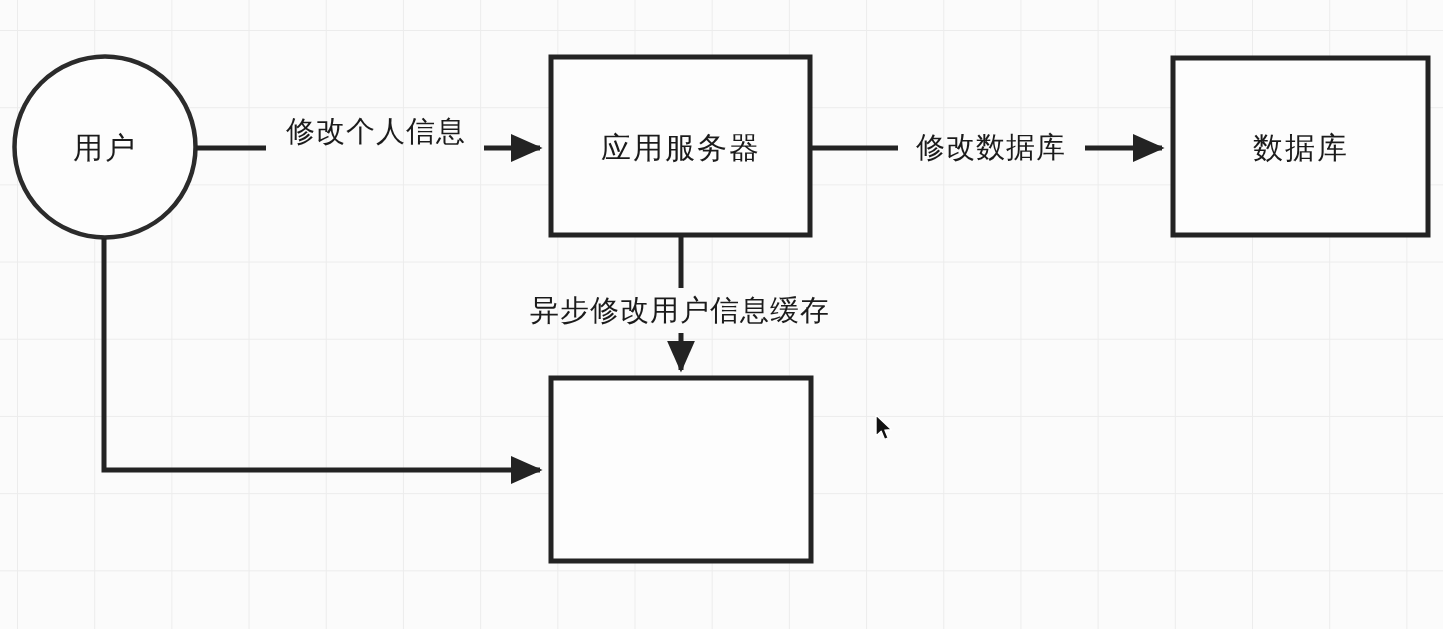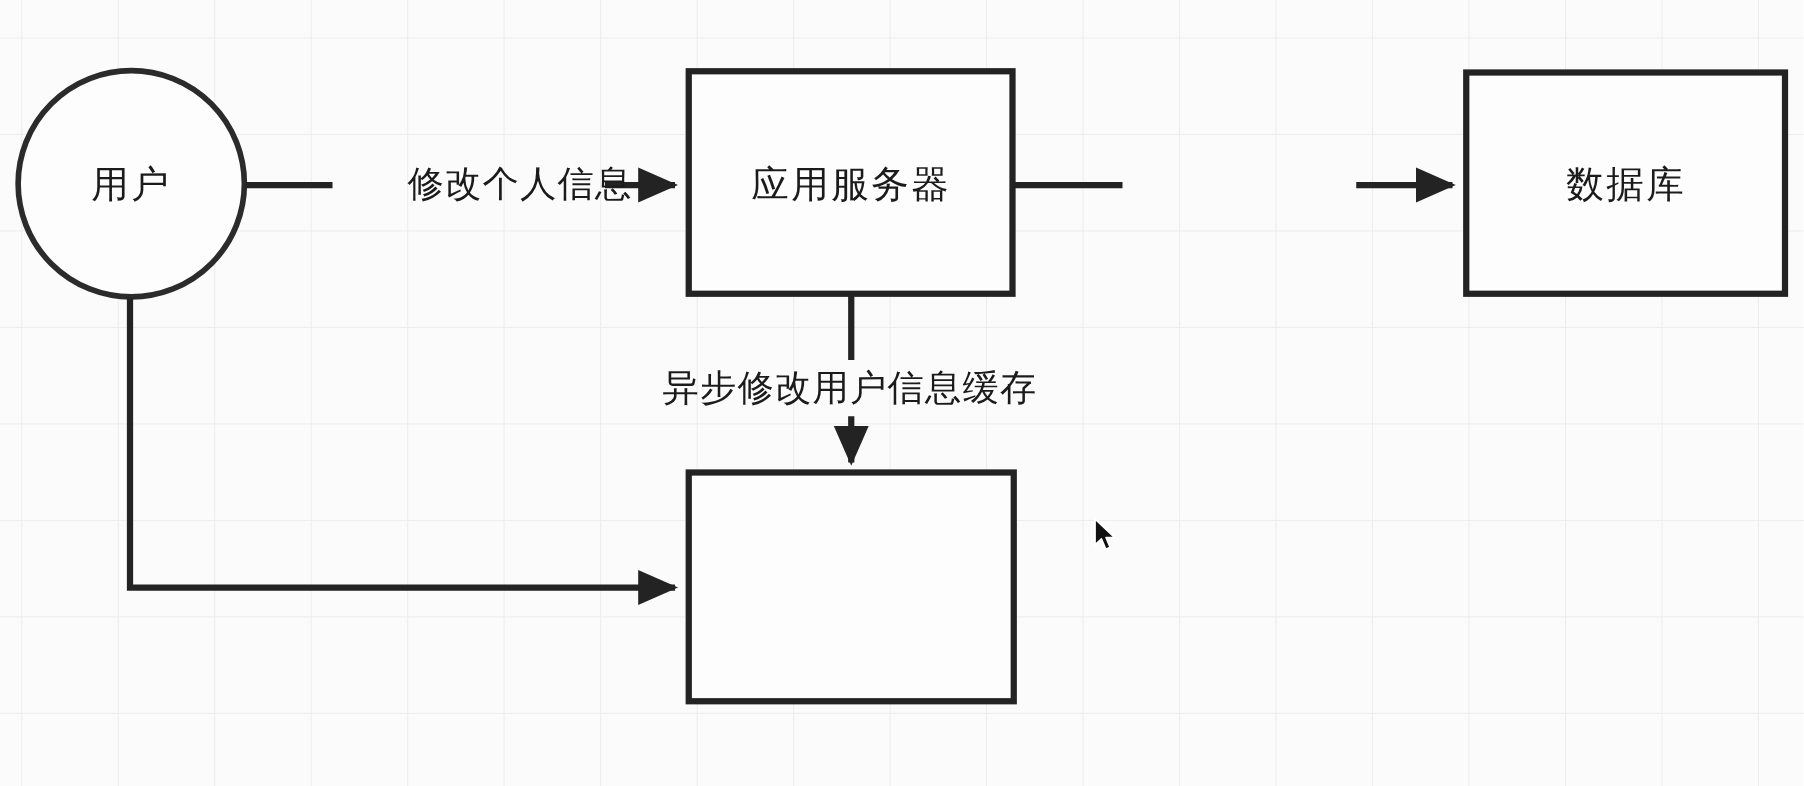--- a/index.html
+++ b/index.html
@@ -96,21 +96,22 @@
     <line x1="681" y1="236" x2="681" y2="288" stroke="#232323" stroke-width="5"></line>
     <line x1="681" y1="333" x2="681" y2="370" stroke="#232323" stroke-width="5" marker-end="url(#arrow)"></line>
 
     <path d="M 104 238 L 104 470 L 540 470" fill="none" stroke="#232323" stroke-width="5" marker-end="url(#arrow)"></path>
   </svg>
 
   <div class="node-label" style="left:105px; top:148px;">用户</div>
   <div class="node-label" style="left:681px; top:148px;text-align:center;">应用服务器</div>
   <div class="node-label" style="left:1301px; top:148px;text-align:center;">数据库</div>
 
-  <div class="edge-label" style="left:376px; top:148px;margin-left:40px;">修改个人信息</div>
+  <div class="edge-label" style="left:376px; top:132px;">修改个人信息</div>
+  <div class="edge-label" style="left:991px; top:148px;">修改数据库</div>
   <div class="edge-label" style="left:680px; top:311px;text-align:center;">异步修改用户信息缓存</div>
 
   <div class="watermark-bottom" style="left:1152px; top:584px;">CSDN @CodeLinghu</div>
 
   <svg id="cursor" style="left:874px; top:414px;" viewBox="0 0 22 30" xmlns="http://www.w3.org/2000/svg">
     <path d="M2 1 L2 22 L7.2 17.2 L10.6 25.4 L14.2 23.9 L10.9 16.1 L17.6 15.8 Z" fill="#111111" stroke="#ffffff" stroke-width="1.4" stroke-linejoin="round"></path>
   </svg>
 
 </div>
 

